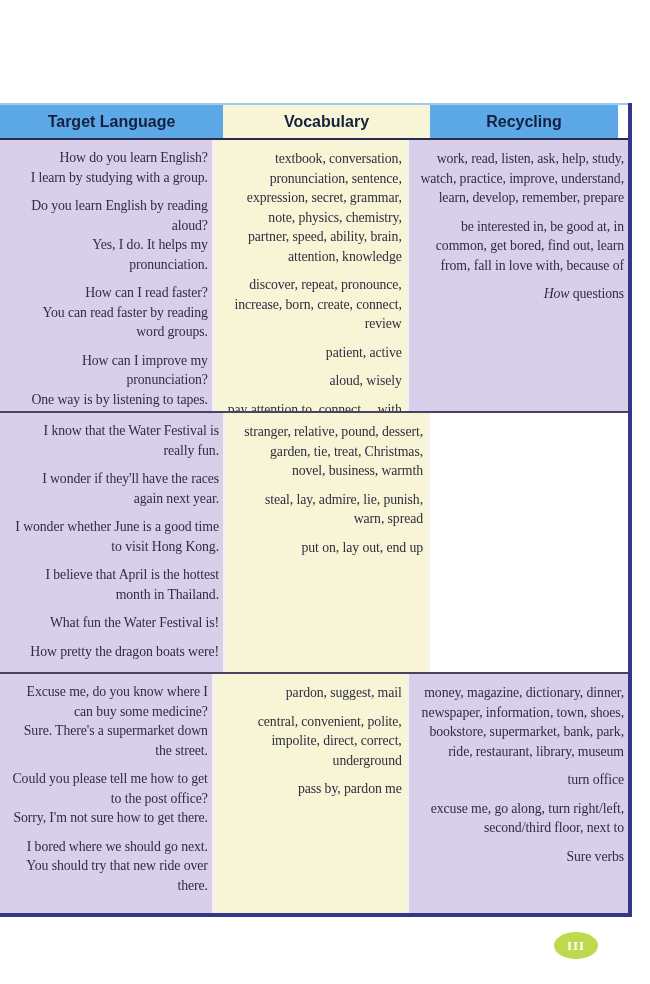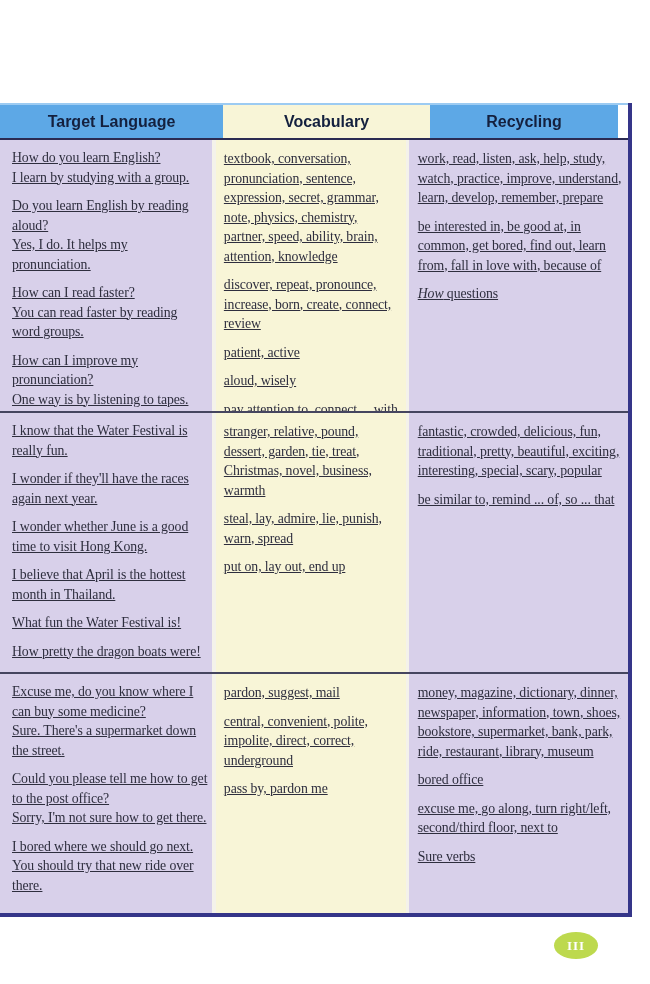--- a/index.html
+++ b/index.html
@@ -6,21 +6,21 @@
     --header-blue:#5da8e6;
     --lavender:#d8d0ea;
     --cream:#f8f5d7;
     --border-navy:#353589;
     --divider:#45455f;
     --header-text:#14203e;
     --body-text:#2e2e3e;
     --badge-green:#bdd94e;
     --gap:#f4f2ea;
   }
-  *{margin:0;padding:0;box-sizing:border-box;}
+  *{margin:0;padding:0;box-sizing:border-box;text-align:right;}
   html,body{background:#ffffff;}
   .page{
     position:relative;
     width:650px;height:984px;
     background:#ffffff;
     overflow:hidden;
     font-family:"Liberation Serif", serif;
   }
   .table{
     position:absolute;
@@ -67,21 +67,21 @@
   .td.col2{
     width:207px;background:var(--cream);
     border-left:4px solid var(--gap);
     border-right:3px solid var(--gap);
     padding:9px 4px 0 8px;
   }
   .td.col3{
     width:231px;background:var(--lavender);
     padding:9px 4px 0 9px;
   }
-  .para{margin:0 0 9px 0;text-decoration:underline;}
+  .para{margin:0 0 9px 0;}
   .page-badge{
     position:absolute;
     left:554px;top:932px;
     width:44px;height:27px;
     background:var(--badge-green);
     border-radius:50%;
     display:flex;align-items:center;justify-content:center;
     color:#ffffff;
     font-family:"Liberation Serif", serif;
     font-weight:bold;
@@ -106,28 +106,27 @@
 I learn by studying with a group.</p><p class="para">Do you learn English by reading aloud?
 Yes, I do. It helps my pronunciation.</p><p class="para">How can I read faster?
 You can read faster by reading word groups.</p><p class="para">How can I improve my pronunciation?
 One way is by listening to tapes.</p></div>
           <div class="td col2"><p class="para">textbook, conversation, pronunciation, sentence, expression, secret, grammar, note, physics, chemistry, partner, speed, ability, brain, attention, knowledge</p><p class="para">discover, repeat, pronounce, increase, born, create, connect, review</p><p class="para">patient, active</p><p class="para">aloud, wisely</p><p class="para">pay attention to, connect ... with</p></div>
           <div class="td col3"><p class="para">work, read, listen, ask, help, study, watch, practice, improve, understand, learn, develop, remember, prepare</p><p class="para">be interested in, be good at, in common, get bored, find out, learn from, fall in love with, because of</p><p class="para"><i>How</i> questions</p></div>
         </div>
         <div class="tr">
           <div class="td col1"><p class="para">I know that the Water Festival is really fun.</p><p class="para">I wonder if they'll have the races again next year.</p><p class="para">I wonder whether June is a good time to visit Hong Kong.</p><p class="para">I believe that April is the hottest month in Thailand.</p><p class="para">What fun the Water Festival is!</p><p class="para">How pretty the dragon boats were!</p></div>
           <div class="td col2"><p class="para">stranger, relative, pound, dessert, garden, tie, treat, Christmas, novel, business, warmth</p><p class="para">steal, lay, admire, lie, punish, warn, spread</p><p class="para">put on, lay out, end up</p></div>
-          <div class="td col3"><p class="para">fantastic, crowded, delicious, fun, traditional, pretty, beautiful, exciting, interesting, special, scary, popular</p><p class="para">be similar to, remind ... of, so ... that</p></div>
         </div>
         <div class="tr">
           <div class="td col1"><p class="para">Excuse me, do you know where I can buy some medicine?
 Sure. There's a supermarket down the street.</p><p class="para">Could you please tell me how to get to the post office?
 Sorry, I'm not sure how to get there.</p><p class="para">I bored where we should go next.
 You should try that new ride over there.</p></div>
           <div class="td col2"><p class="para">pardon, suggest, mail</p><p class="para">central, convenient, polite, impolite, direct, correct, underground</p><p class="para">pass by, pardon me</p></div>
-          <div class="td col3"><p class="para">money, magazine, dictionary, dinner, newspaper, information, town, shoes, bookstore, supermarket, bank, park, ride, restaurant, library, museum</p><p class="para">bored office</p><p class="para">excuse me, go along, turn right/left, second/third floor, next to</p><p class="para">Sure verbs</p></div>
+          <div class="td col3"><p class="para">money, magazine, dictionary, dinner, newspaper, information, town, shoes, bookstore, supermarket, bank, park, ride, restaurant, library, museum</p><p class="para">turn office</p><p class="para">excuse me, go along, turn right/left, second/third floor, next to</p><p class="para">Sure verbs</p></div>
         </div>
       </div>
   </div>
 
   <div class="page-badge">III</div>
 
 </div>
 
 </body></html>

